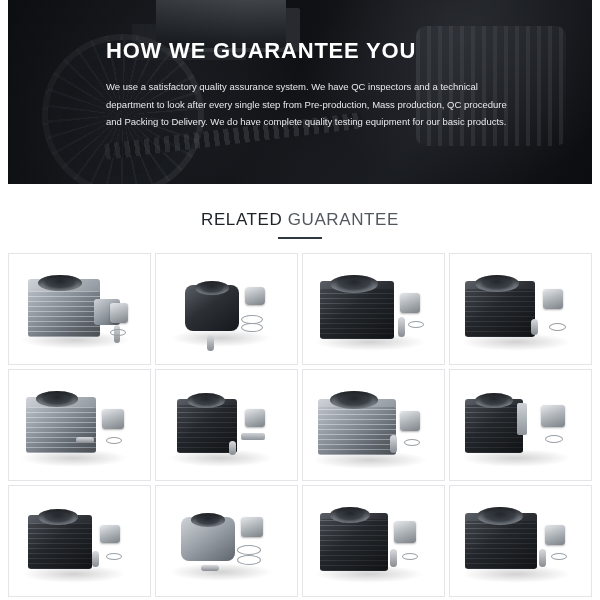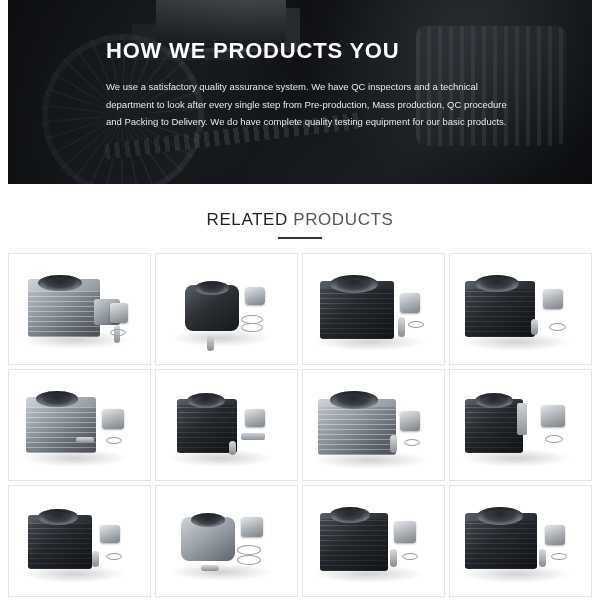--- a/index.html
+++ b/index.html
@@ -215,29 +215,29 @@
 
 <div class="page">
 
   <div class="hero">
     <div class="hero-photo">
       <div class="hero-wheel"></div>
       <div class="hero-chain"></div>
     </div>
     <div class="hero-scrim"></div>
     <div class="hero-content">
-      <h1 class="hero-title">HOW WE PRODUCTS YOU</h1>
+      <h1 class="hero-title">HOW WE GUARANTEE YOU</h1>
       <p class="hero-desc">We use a satisfactory quality assurance system. We have QC inspectors and a technical department to look after every single step from Pre-production, Mass production, QC procedure and Packing to Delivery. We do have complete quality testing equipment for our basic products.</p>
     </div>
   </div>
 
   <div class="section-head">
     <div class="section-title">
       <span class="strong">RELATED</span>
-      <span class="light">PRODUCTS</span>
+      <span class="light">GUARANTEE</span>
     </div>
     <div class="section-rule"></div>
   </div>
 
   <div class="grid">
 
     <div class="card">
       <div class="thumb">
         <div class="shadow" style="left:6px;top:72px;width:110px;height:18px;"></div>
         <div class="blk body-light" style="left:14px;top:20px;width:72px;height:58px;"></div>

